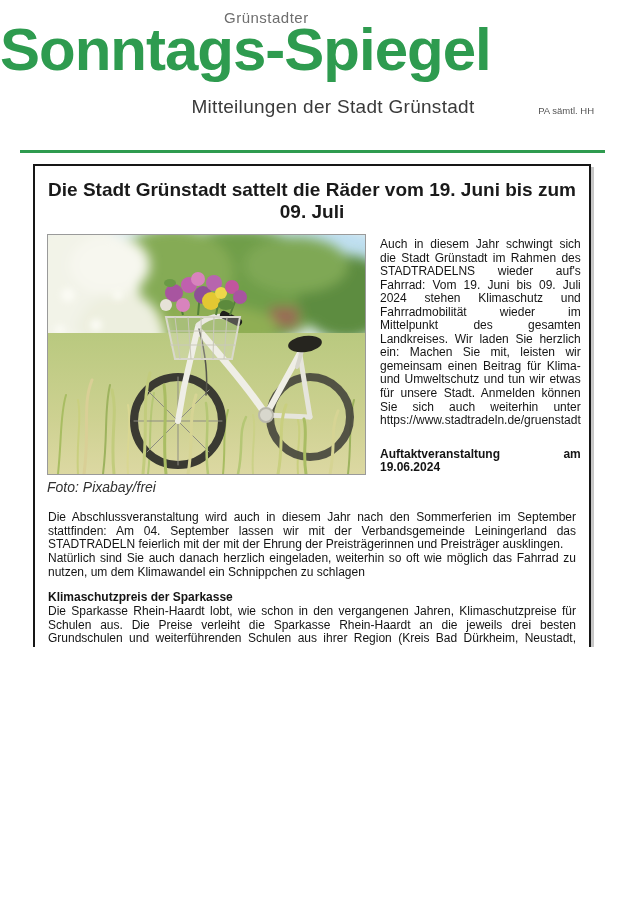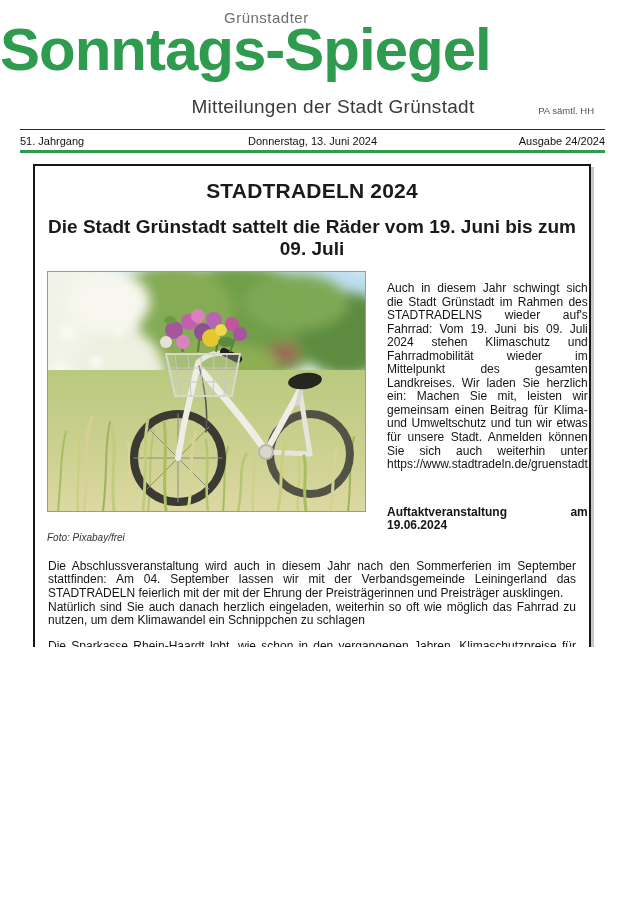--- a/index.html
+++ b/index.html
@@ -26,53 +26,47 @@
     position:absolute;left:33px;top:164px;width:554px;height:705px;
     border:2px solid #161616;background:#fff;overflow:hidden;
     box-shadow:3px 3px 0 rgba(130,130,130,.45);
   }
   .art-title{margin:13px 10px 0;text-align:center;font-size:21px;font-weight:700;letter-spacing:.2px;}
   .art-sub{margin:13px 10px 0;text-align:center;font-size:19px;font-weight:700;}
   .content-row{display:flex;gap:10px;margin:11px 12px 0 12px;}
   .figure{width:319px;flex:0 0 auto;}
   .photo-frame{width:317px;height:239px;border:1px solid #9a9a9a;overflow:hidden;background:#dfe8d0;}
   .photo-frame svg{display:block;}
-  .caption{margin-top:20px;font-size:10px;font-style:italic;color:#333;}
+  .caption{margin-top:4px;font-size:14px;font-style:italic;color:#333;}
   .rightcol{flex:1;font-size:12px;line-height:1.13;text-align:justify;color:#141414;}
-  .rightcol p{margin:11px;}
+  .rightcol p{margin:4px;}
   .col-gap{height:12px;}
   .col-head{font-weight:700;}
   .bodycopy{margin:16px 13px 16px;font-size:12px;line-height:1.14;text-align:justify;color:#141414;}
   .bodycopy p{margin:0;}
   .sec-gap{height:12px;}
   .b{font-weight:700;}
   
   .logo-row{display:flex;justify-content:space-between;align-items:flex-start;margin:16px 12px 0 20px;}
   .logo-gruenstadt svg,.logo-leiningerland svg{display:block;}
 </style>
 </head>
 <body>
 
 <div class="page">
 
   <div class="kicker">Grünstadter</div>
   <div class="masthead-title">Sonntags-Spiegel</div>
   <div class="pa-note">PA sämtl. HH</div>
   <div class="masthead-sub">Mitteilungen der Stadt Grünstadt</div>
 
-  <div class="infobar">
-    <span class="l">51. Jahrgang</span>
-    <span class="c">Donnerstag, 13. Juni 2024</span>
-    <span class="r">Ausgabe 24/2024</span>
-  </div>
   <div class="green-rule"></div>
 
   <div class="article-box">
 
-    <div class="art-title">STADTRADELN 2024</div>
     <div class="art-sub">Die Stadt Grünstadt sattelt die Räder vom 19. Juni bis zum 09. Juli</div>
 
     <div class="content-row">
 
       <div class="figure">
         <div class="photo-frame">
           <svg width="317" height="239" viewBox="0 0 317 239" xmlns="http://www.w3.org/2000/svg">
             <defs>
               <linearGradient id="sky" x1="0" y1="0" x2="0" y2="1">
                 <stop offset="0" stop-color="#d9eaf0"></stop>
@@ -206,20 +200,21 @@
         <p>Auch in diesem Jahr schwingt sich die Stadt Grünstadt im Rahmen des STADTRADELNS wieder auf's Fahrrad: Vom 19. Juni bis 09. Juli 2024 stehen Klimaschutz und Fahrradmobilität wieder im Mittelpunkt des gesamten Landkreises. Wir laden Sie herzlich ein: Machen Sie mit, leisten wir gemeinsam einen Beitrag für Klima- und Umweltschutz und tun wir etwas für unsere Stadt. Anmelden können Sie sich auch weiterhin unter https://www.stadtradeln.de/gruenstadt</p>
         <div class="col-gap"></div>
         <p class="col-head">Auftaktveranstaltung am 19.06.2024</p>
       </div>
     </div>
 
     <div class="bodycopy">
       <p>Die Abschlussveranstaltung wird auch in diesem Jahr nach den Sommerferien im September stattfinden: Am 04. September lassen wir mit der Verbandsgemeinde Leiningerland das STADTRADELN feierlich mit der mit der Ehrung der Preisträgerinnen und Preisträger ausklingen.</p>
       <p>Natürlich sind Sie auch danach herzlich eingeladen, weiterhin so oft wie möglich das Fahrrad zu nutzen, um dem Klimawandel ein Schnippchen zu schlagen</p>
       <div class="sec-gap"></div>
+      <p class="b">Klimaschutzpreis der Sparkasse</p>
       <p>Die Sparkasse Rhein-Haardt lobt, wie schon in den vergangenen Jahren, Klimaschutzpreise für Schulen aus. Die Preise verleiht die Sparkasse Rhein-Haardt an die jeweils drei besten Grundschulen und weiterführenden Schulen aus ihrer Region (Kreis Bad Dürkheim, Neustadt, Frankenthal). Die Teams mit den meistgeradelten Kilometern zeichnet die Sparkasse mit Geldpreisen für Klimaschutzaktionen aus. Der erste Platz wird mit 500,00 € belohnt, der zweite Platz mit 300,00 € und das drittplatzierte Team kann sich über 150,00 € freuen.</p>
       <div class="sec-gap"></div>
     </div>
 
     <div class="logo-row">
 
       <div class="logo-gruenstadt">
         <svg width="272" height="96" viewBox="0 0 272 96" xmlns="http://www.w3.org/2000/svg">
           <path d="M64,14 C30,8 8,34 16,54 C24,72 52,70 62,52" stroke="#4a9e3f" stroke-width="6" fill="none" stroke-linecap="round"></path>
           <text x="34" y="56" transform="rotate(-4 34 56)" font-family="DejaVu Serif, serif" font-style="italic" font-weight="bold" font-size="34" fill="#4a9e3f" letter-spacing="1">GRÜNSTADT</text>

